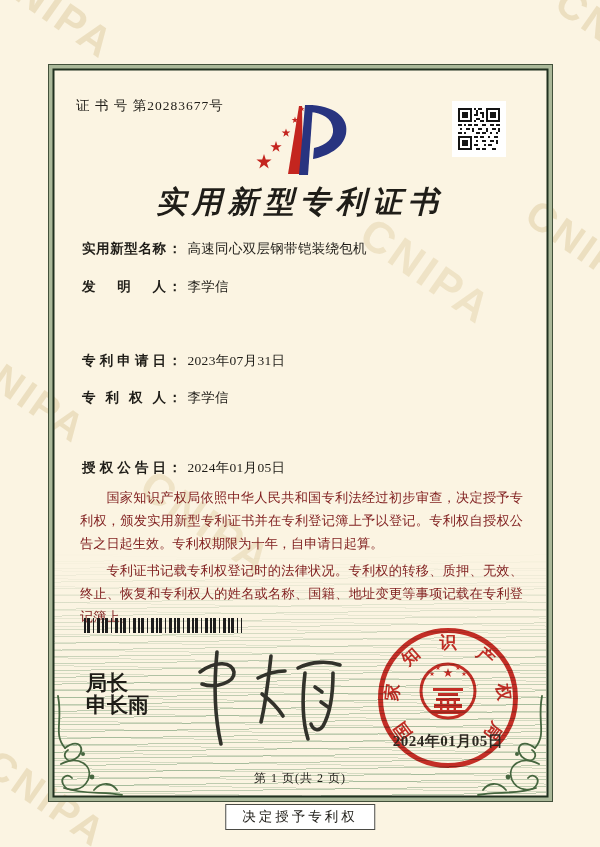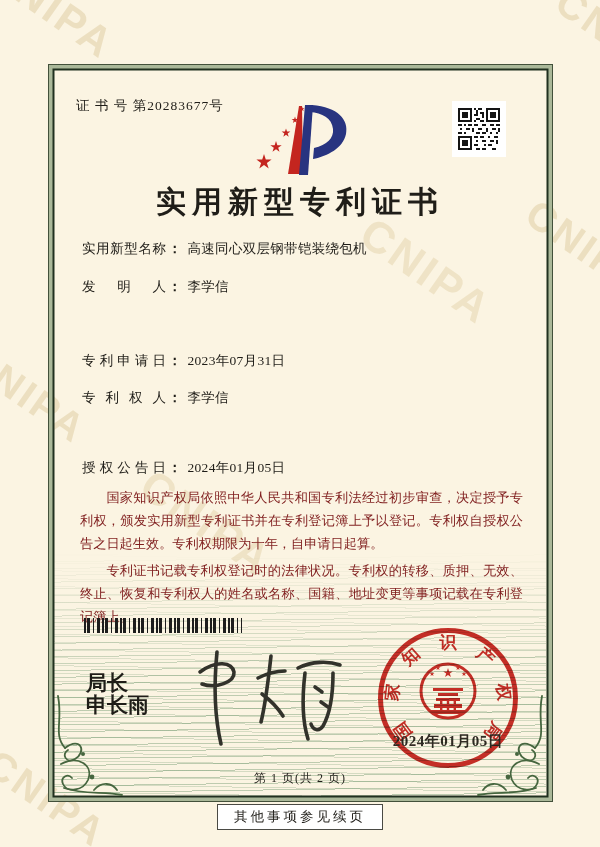--- a/index.html
+++ b/index.html
@@ -41,25 +41,25 @@
   }
   .flourish{position:absolute; z-index:1; width:86px; height:104px;}
   .flourish.bl{left:52px; top:694px;}
   .flourish.br{left:462px; top:694px; transform:scaleX(-1);}
   
   .cert-no{position:absolute; z-index:2; left:76px; top:97px; font-size:13.5px; letter-spacing:1px;}
   .logo{position:absolute; z-index:2; left:242px; top:100px;}
   .qr{position:absolute; z-index:2; left:452px; top:101px; background:#fff; padding:5px; line-height:0;}
   .title{
     position:absolute; z-index:2; left:0; top:182px; width:100%; margin:0;
-    text-align:center; font-size:30px; font-weight:bold; letter-spacing:6px;
+    text-align:center; font-size:30px; font-weight:bold; letter-spacing:6px;font-style:italic;
   }
   
   .row{position:absolute; z-index:2; left:82px; width:450px; font-size:13.5px; line-height:20px;}
-  .lbl{display:inline-block; width:84px; font-weight:normal; text-align:justify; text-align-last:justify; vertical-align:top;}
+  .lbl{display:inline-block; width:84px; font-weight:bold; text-align:justify; text-align-last:justify; vertical-align:top;}
   .colon{font-weight:bold; margin:0 6px 0 2px;}
   .val{letter-spacing:.3px;}
   .val-addr{font-size:12.5px;}
   .cell2{position:absolute; left:218px; top:0;}
   
   .body-text{
     position:absolute; z-index:2; left:80px; top:487px; width:443px;
     font-size:13.2px; line-height:22.8px; text-align:justify; color:#7f1d1d;
   }
   .body-text p{margin:0 0 5px 0; text-indent:2em;}
@@ -224,15 +224,15 @@
         <use href="#star" transform="translate(45,14) scale(2.6)"></use>
         <path d="M14,28h30v3h-30z M19,33h20v3h-20z M17,38h24v3h-24z M15,44h28v4h-28z M12,50h34v4h-34z"></path>
         <path d="M21,38h2.4v12h-2.4z M27.8,38h2.4v12h-2.4z M34.6,38h2.4v12h-2.4z"></path>
       </g>
     </svg>
     <div class="seal-date">2024年01月05日</div>
   </div>
 
   <div class="page-num">第 1 页(共 2 页)</div>
 
-  <div class="cont-box">其他事项参见续页</div>
+  <div class="cont-box">决定授予专利权</div>
 
 </div>
 
 </body></html>

